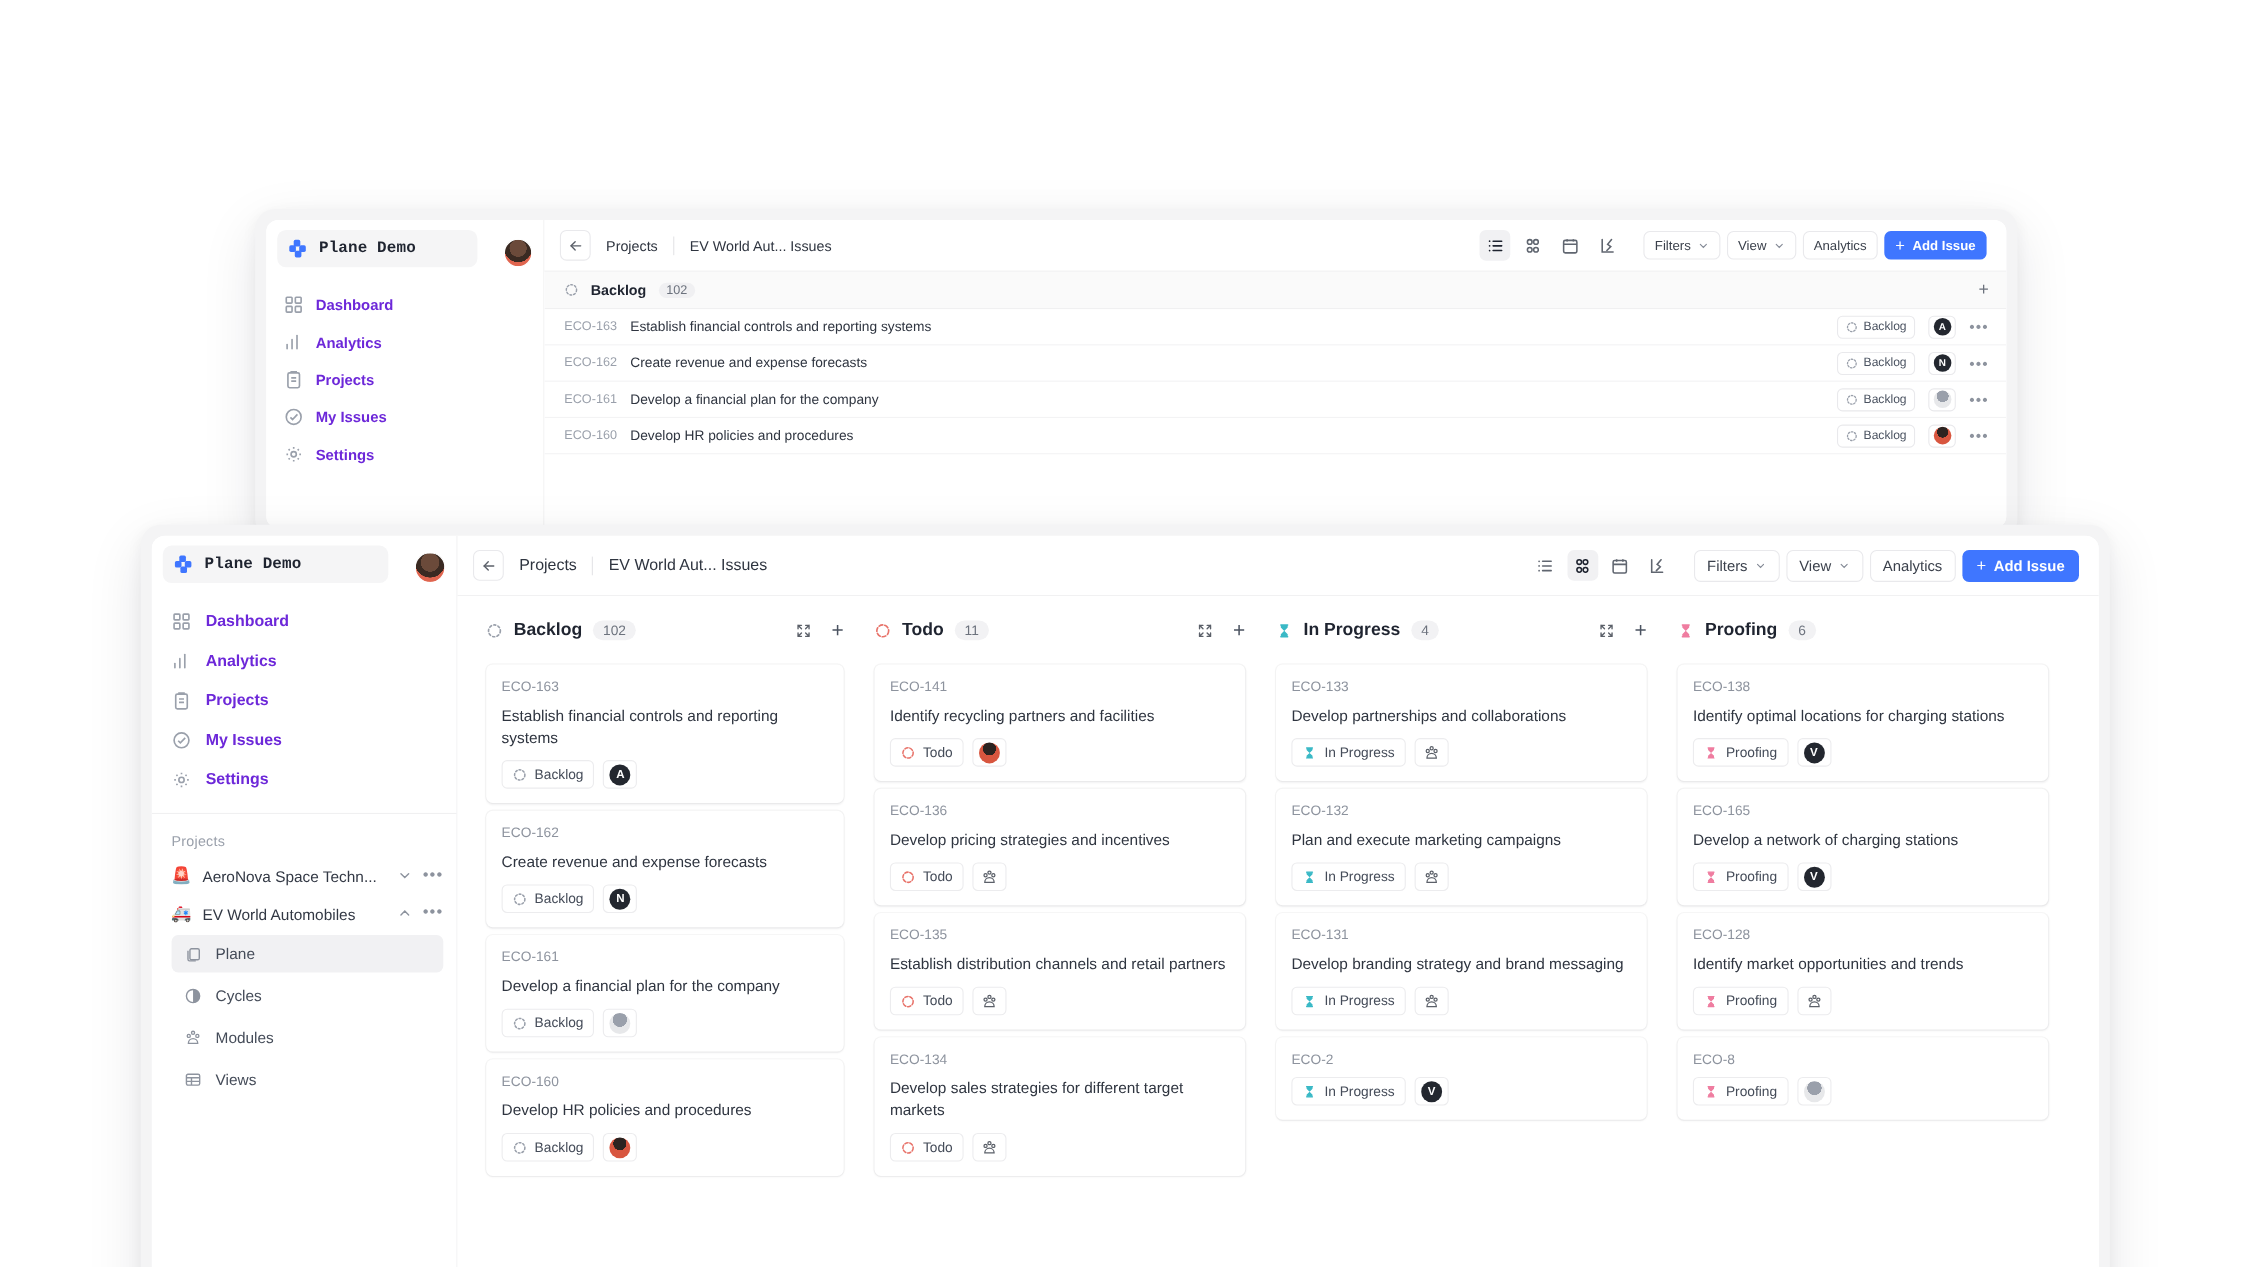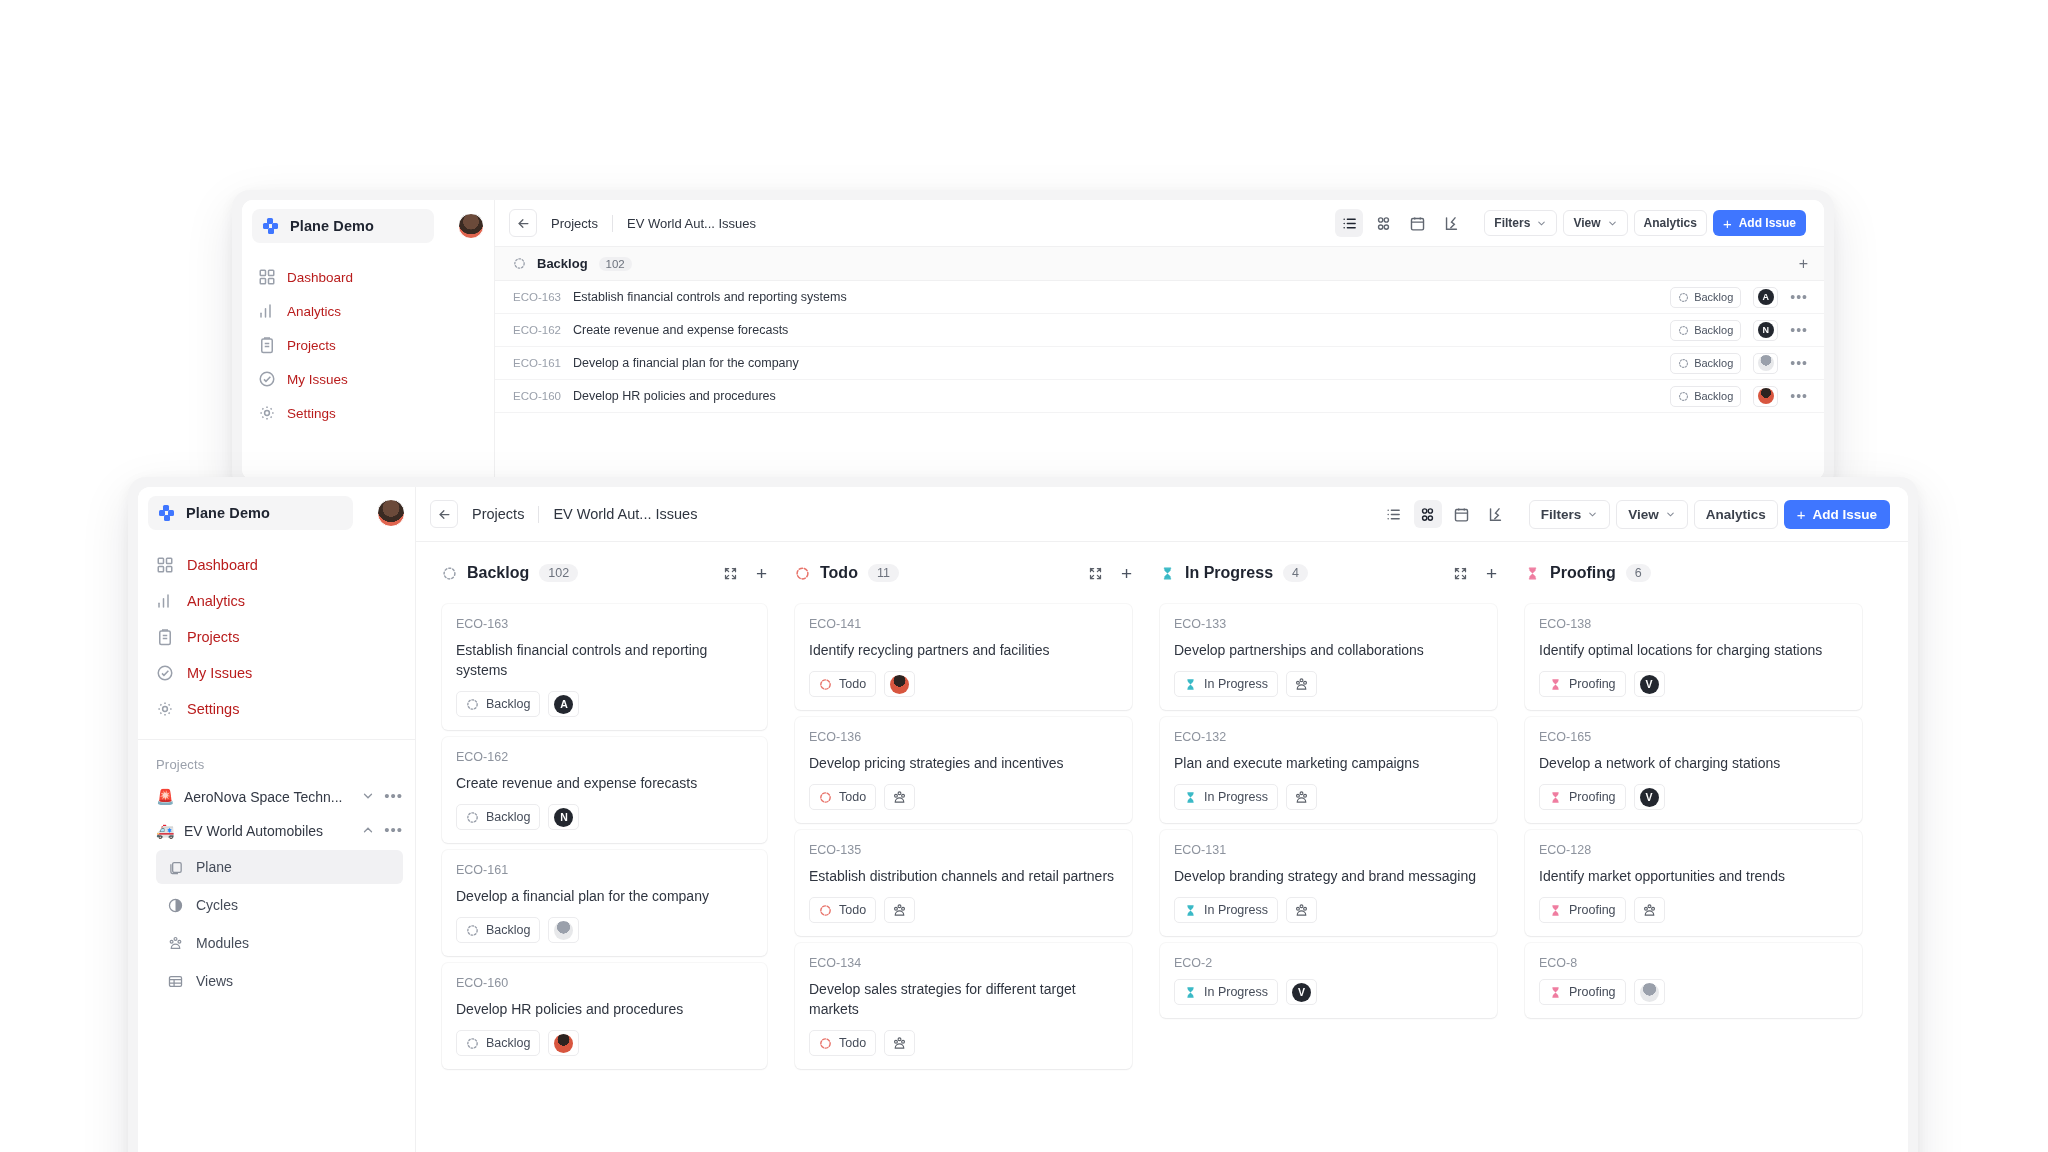--- a/index.html
+++ b/index.html
@@ -38,22 +38,23 @@
   .sidebar {
     background: #ffffff;
     border-right: 1px solid #f0f0f1;
     flex: 0 0 auto;
     display: flex; flex-direction: column;
   }
   .sb-back { width: 253px; }
   .sb-front { width: 278px; }
 
   .ws-row {
-    display: flex; align-items: center; gap: 24px;
+    display: flex; align-items: flex-end; gap: 24px;
     padding: 9px 10px 9px 10px;
+    font-family: Liberation Mono, monospace;
   }
   .ws-chip {
     display: flex; align-items: center; gap: 9px;
     background: #f5f5f6; border-radius: 8px;
     padding: 7px 12px 7px 9px; flex: 1 1 auto;
   }
   .ws-logo {
     width: 20px; height: 20px; position: relative; flex: 0 0 auto;
   }
   .ws-logo i { position:absolute; background:#3f76ff; border-radius:1.5px; display:block; }
@@ -66,21 +67,21 @@
     width: 26px; height: 26px; border-radius: 50%;
     background: radial-gradient(circle at 50% 32%, #6b4a3a 0 38%, #3a2a22 39% 62%, #e0654f 63% 100%);
     flex: 0 0 auto; border: 1px solid #ffffff;
   }
   .sb-front .avatar-user { width: 28px; height: 28px; }
 
   .nav { padding: 8px 0 4px 0; display: flex; flex-direction: column; }
   .nav-item {
     display: flex; align-items: center; gap: 13px;
     padding: 9px 16px 9px 18px;
-    font-size: 14.5px; color: #b91c1c; white-space: nowrap;
+    font-size: 14.5px; color: #6d28d9; white-space: nowrap; font-weight: bold;
   }
   .sb-back .nav-item { padding: 8px 14px 8px 16px; font-size: 13.5px; gap: 11px; }
   .nav-ico { width: 18px; height: 18px; color: #9aa0ab; flex: 0 0 auto; display:flex; align-items:center; justify-content:center;}
   .nav-ico svg { width: 18px; height: 18px; display:block; }
 
   .sb-divider { height: 1px; background: #f0f0f1; margin: 8px 0 0 0; }
   .sec-label {
     font-size: 13px; color: #9aa0ab; padding: 17px 18px 8px 18px; letter-spacing:.2px;
   }
   .proj-row {
@@ -128,21 +129,21 @@
   .view-ico {
     width: 28px; height: 28px; border-radius: 6px;
     display:flex;align-items:center;justify-content:center; color:#606670;
   }
   .view-ico.active { background:#f1f1f3; color:#1f2430; }
   .view-ico svg { width:17px;height:17px; display:block;}
   .tool-gap { width: 7px; }
   .pill {
     height: 29px; border: 1px solid #e9e9ec; border-radius: 6px;
     display:flex; align-items:center; gap:6px; padding: 0 11px;
-    font-size: 13.5px; color: #3b414c; background:#fff; white-space:nowrap;font-weight:bold;
+    font-size: 13.5px; color: #3b414c; background:#fff; white-space:nowrap;
   }
   .win-back .pill { height:26px; font-size:12px; padding:0 9px;}
   .pill .chev { width:11px;height:11px;color:#838995;display:block;}
   .add-btn {
     height: 29px; border-radius: 6px; background: #3f76ff; color: #fff;
     display:flex; align-items:center; gap:7px; padding: 0 13px;
     font-size: 13.5px; font-weight: 600; white-space:nowrap;
   }
   .win-back .add-btn { height:26px; font-size:12px; padding:0 10px;}
   .add-btn .plus { font-size:15px; font-weight:400; line-height:1;}

